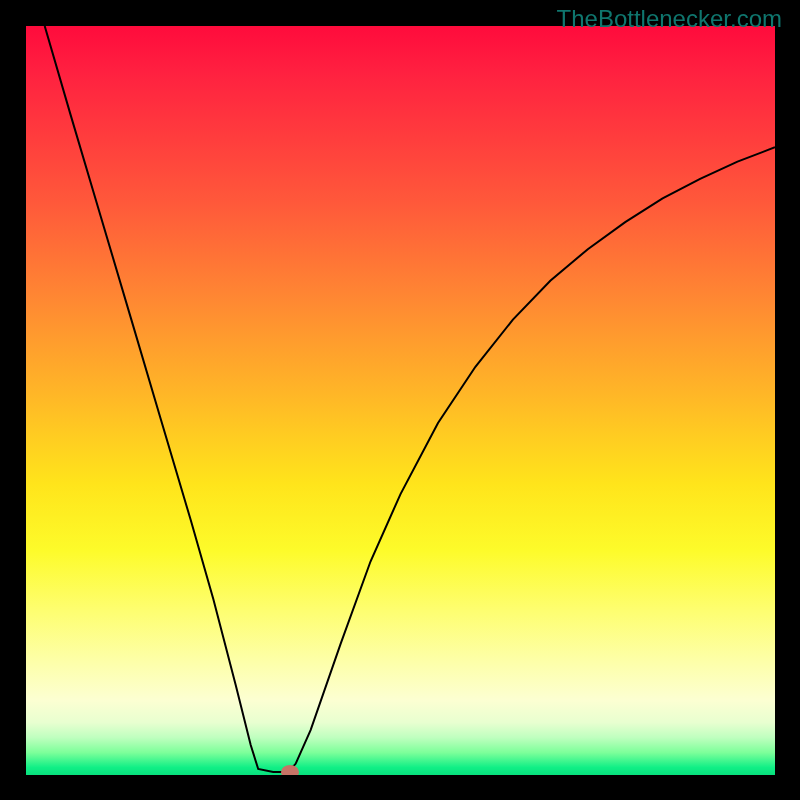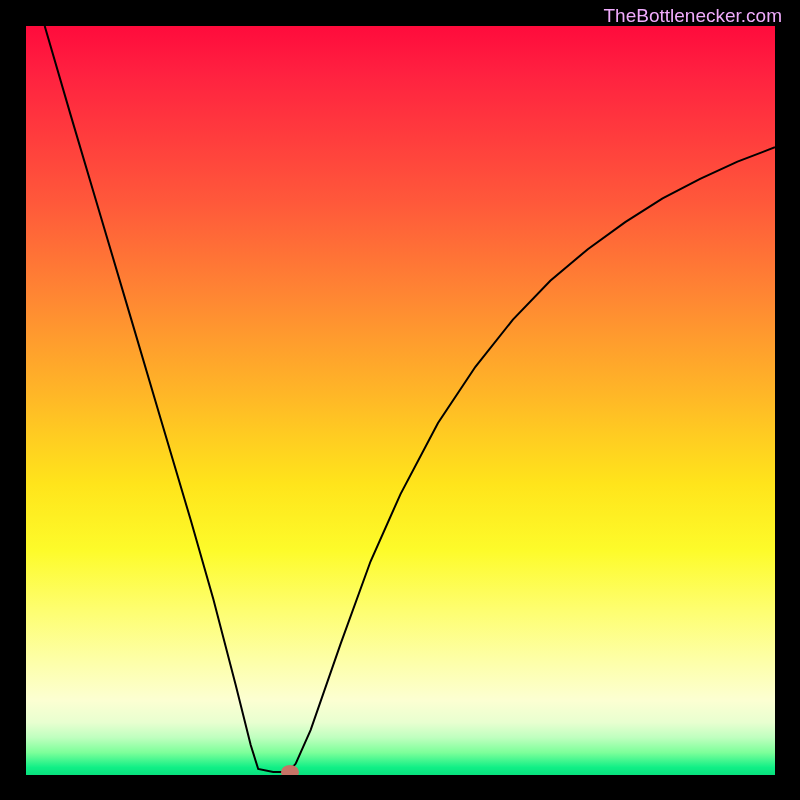--- a/index.html
+++ b/index.html
@@ -8,22 +8,22 @@
     height: 800px;
     background: #000;
     position: relative;
     overflow: hidden;
     font-family: Arial, Helvetica, sans-serif;
   }
   .watermark {
     position: absolute;
     top: 5px;
     right: 18px;
-    color: #f0abfc;
-    font-size: 19px;
+    color: #0f766e;
+    font-size: 24px;
     z-index: 20;
     letter-spacing: 0px;
   }
   .plot-area {
     position: absolute;
     left: 26px;
     top: 26px;
     width: 749px;
     height: 749px;
     overflow: hidden;

